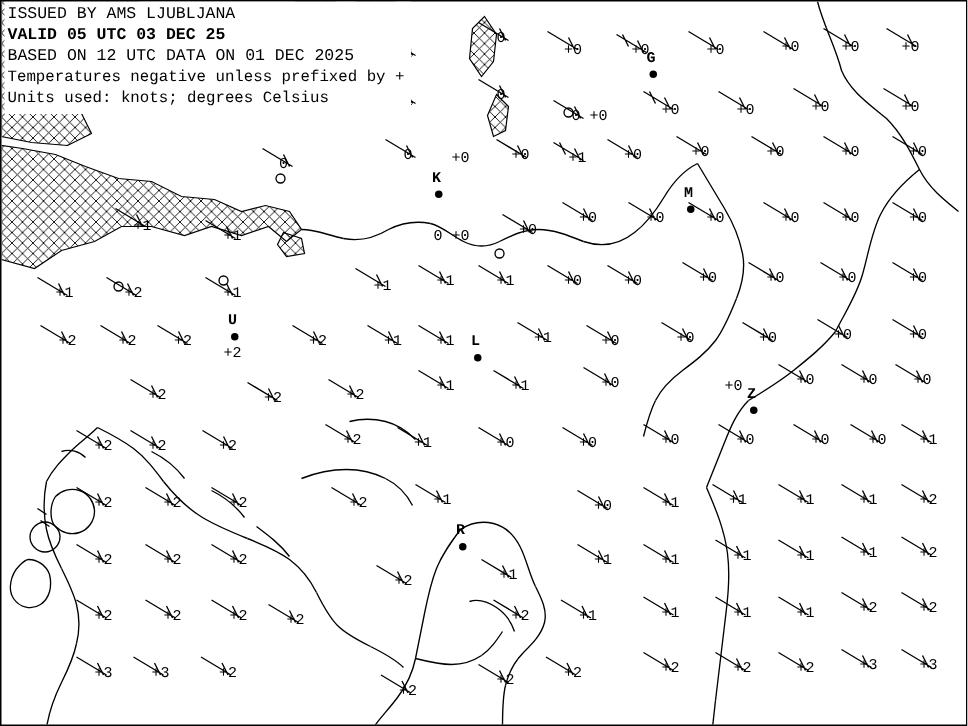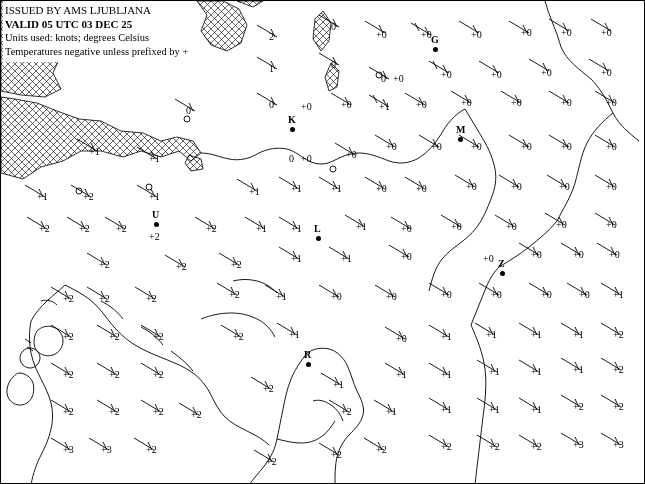--- a/index.html
+++ b/index.html
@@ -6,21 +6,21 @@
     margin: 0;
     padding: 0;
     background: #ffffff;
   }
   #stage {
     position: relative;
     width: 645px;
     height: 484px;
     background: #ffffff;
     overflow: hidden;
-    font-family: Liberation Serif, serif;
+    font-family: Liberation Mono, monospace;
     border: 1px solid #000;
     box-sizing: border-box;
   }
   #mapsvg {
     position: absolute;
     left: 0; top: 0;
     width: 645px;
     height: 484px;
   }
   .hdr {
@@ -295,22 +295,23 @@
       <circle cx="148" cy="186" r="3"></circle>
       <circle cx="186" cy="118" r="3"></circle>
       <circle cx="378" cy="74" r="3"></circle>
       <circle cx="332" cy="168" r="3"></circle>
     </g>
   </svg>
 
   <div class="hdr">
     <div>ISSUED BY AMS LJUBLJANA</div>
     <div class="b">VALID 05 UTC 03 DEC 25</div>
+    <div>BASED ON 12 UTC DATA ON 01 DEC 2025</div>
+    <div class="sm">Temperatures negative unless prefixed by +</div>
     <div class="sm">Units used: knots; degrees Celsius</div>
-    <div class="sm">Temperatures negative unless prefixed by +</div>
   </div>
 
 
   <div id="temps">
       <div class="temp-label" style="left: 32px; top: 10px;">0</div>
       <div class="temp-label" style="left: 75px; top: 10px;">0</div>
       <div class="temp-label" style="left: 120px; top: 10px;">0</div>
       <div class="temp-label" style="left: 180px; top: 12px;">0</div>
       <div class="temp-label" style="left: 268px; top: 30px;">2</div>
       <div class="temp-label" style="left: 330px; top: 20px;">0</div>

